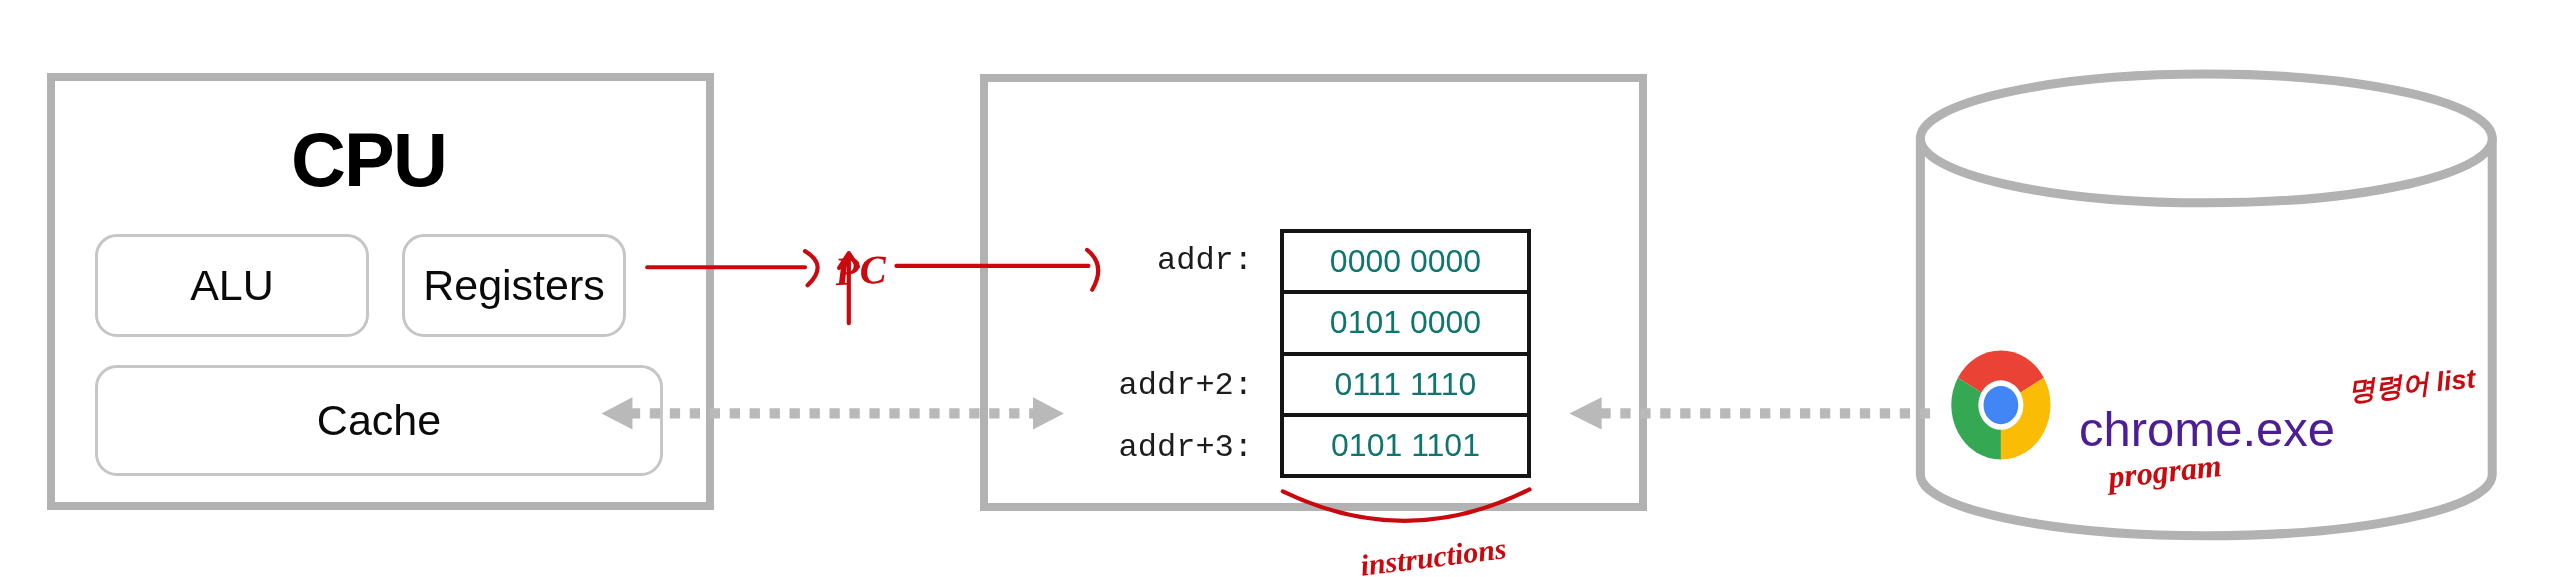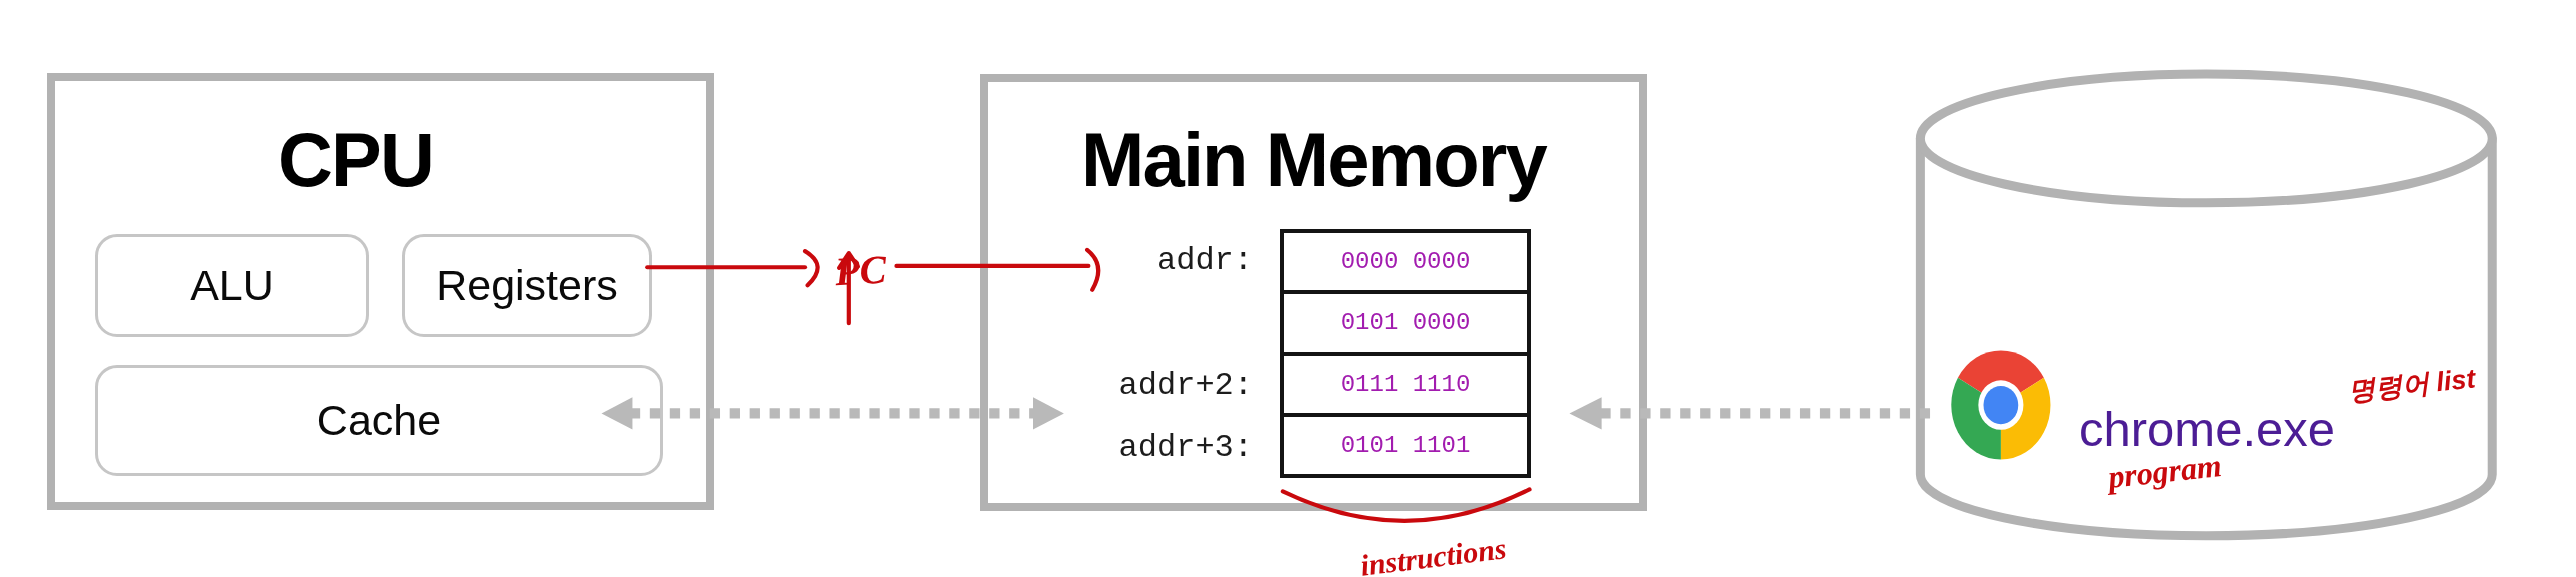--- a/index.html
+++ b/index.html
@@ -27,58 +27,58 @@
   .box-title {
     position: absolute;
     font-weight: bold;
     font-size: 76px;
     line-height: 76px;
     letter-spacing: -1.9px;
     color: #000;
     text-align: center;
     z-index: 2;
   }
-  #cpu-title  { left: 47px;   top: 122px; width: 617px; }
+  #cpu-title  { left: 47px;   top: 122px; width: 617px; padding-left: 13px; }
   #mem-title  { left: 980px; top: 122px; width: 667px; }
   #disk-title { left: 1916px; top: 252px; width: 581px; }
 
   
   .unit {
     position: absolute;
     border: 3.2px solid #c6c6c6;
     border-radius: 22px;
     box-sizing: border-box;
     display: flex; align-items: center; justify-content: center;
     font-size: 43px;
     color: #0a0a0a;
     background: #ffffff;
     z-index: 2;
   }
   #alu-unit       { left: 95px; top: 234px; width: 274px; height: 103px; }
-  #registers-unit { left: 402px; top: 234px; width: 250px; height: 103px; }
+  #registers-unit { left: 402px; top: 234px; width: 224px; height: 103px; }
   #cache-unit     { left: 95px; top: 365px; width: 568px; height: 111px; }
 
   
   #mem-table {
     position: absolute;
     left: 1280px; top: 229px;
     width: 251px; height: 249px;
     border: 4.5px solid #141414;
     box-sizing: border-box;
     display: flex; flex-direction: column;
     background: #fff;
     z-index: 2;
   }
   .mem-cell {
     flex: 1;
     display: flex; align-items: center; justify-content: center;
     border-bottom: 4.5px solid #141414;
-    font-family: Liberation Mono, monospace;
-    font-size: 24px;
-    color: #a21caf;
+    font-family: Liberation Sans, sans-serif;
+    font-size: 32px;
+    color: #0f766e;
     white-space: pre;
   }
   .mem-cell:last-child { border-bottom: none; }
 
   .addr-label {
     position: absolute;
     left: 1050px; width: 203px;
     text-align: right;
     font-family: "Liberation Mono", monospace;
     font-size: 32px;
@@ -130,21 +130,20 @@
     <span>ALU</span>
   </div>
   <div id="registers-unit" class="unit">
     <span>Registers</span>
   </div>
   <div id="cache-unit" class="unit">
     <span>Cache</span>
   </div>
 
   <div id="mem-box" class="frame"></div>
-  <div id="mem-title" class="box-title">Main Memory</div>
 
   <div class="addr-label" style="top:243px">addr:</div>
   <div class="addr-label" style="top:368px">addr+2:</div>
   <div class="addr-label" style="top:430px">addr+3:</div>
 
   <div id="mem-table">
     <div class="mem-cell">0000 0000</div>
     <div class="mem-cell">0101 0000</div>
     <div class="mem-cell">0111 1110</div>
     <div class="mem-cell">0101 1101</div>

